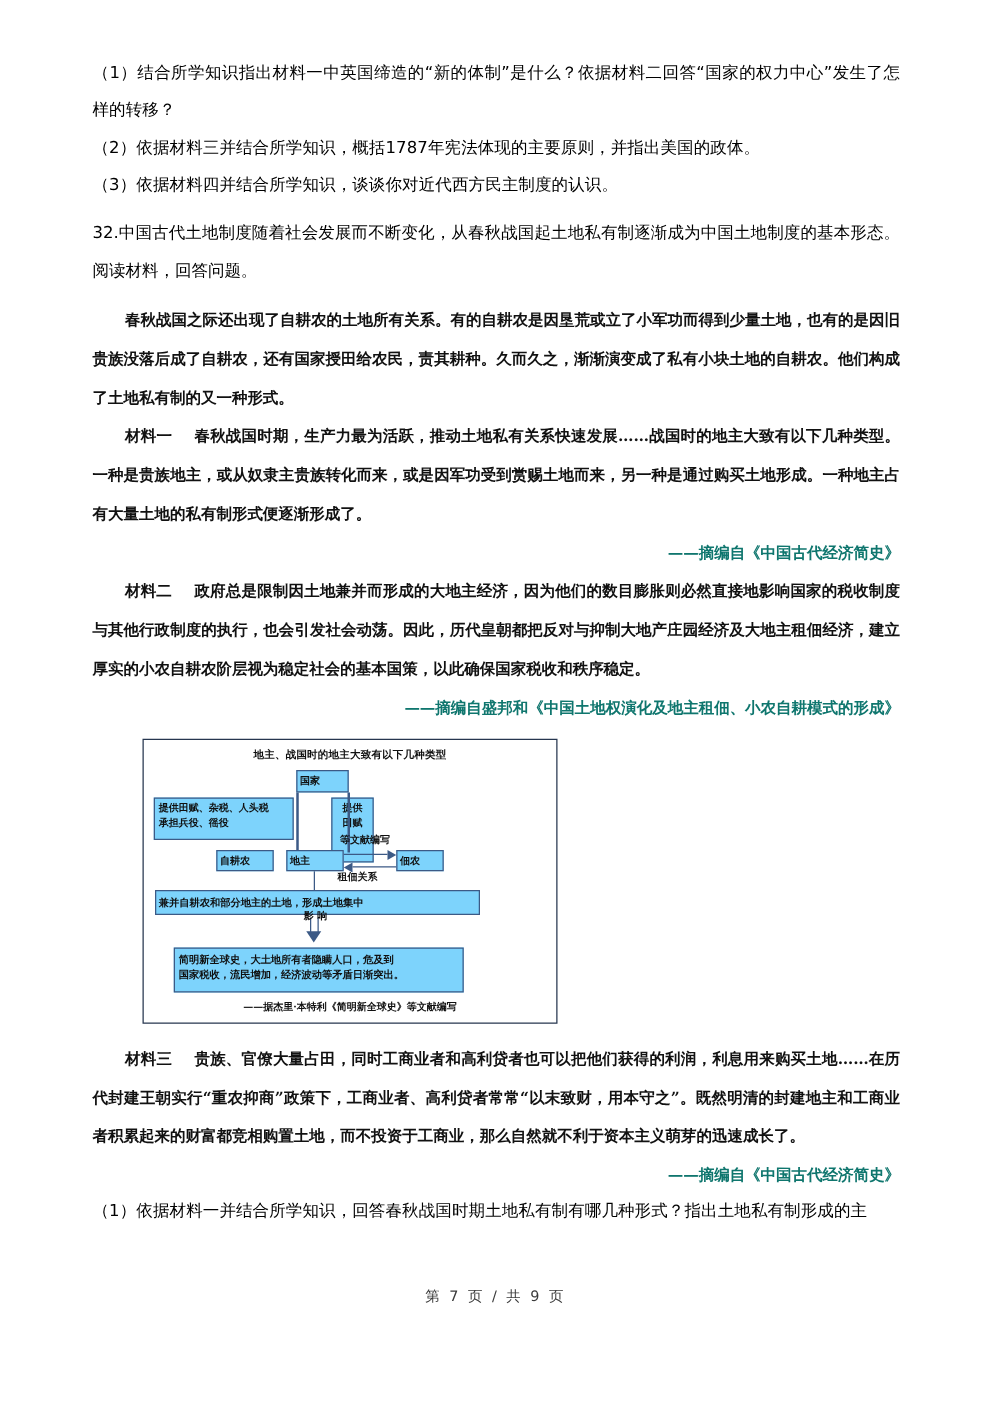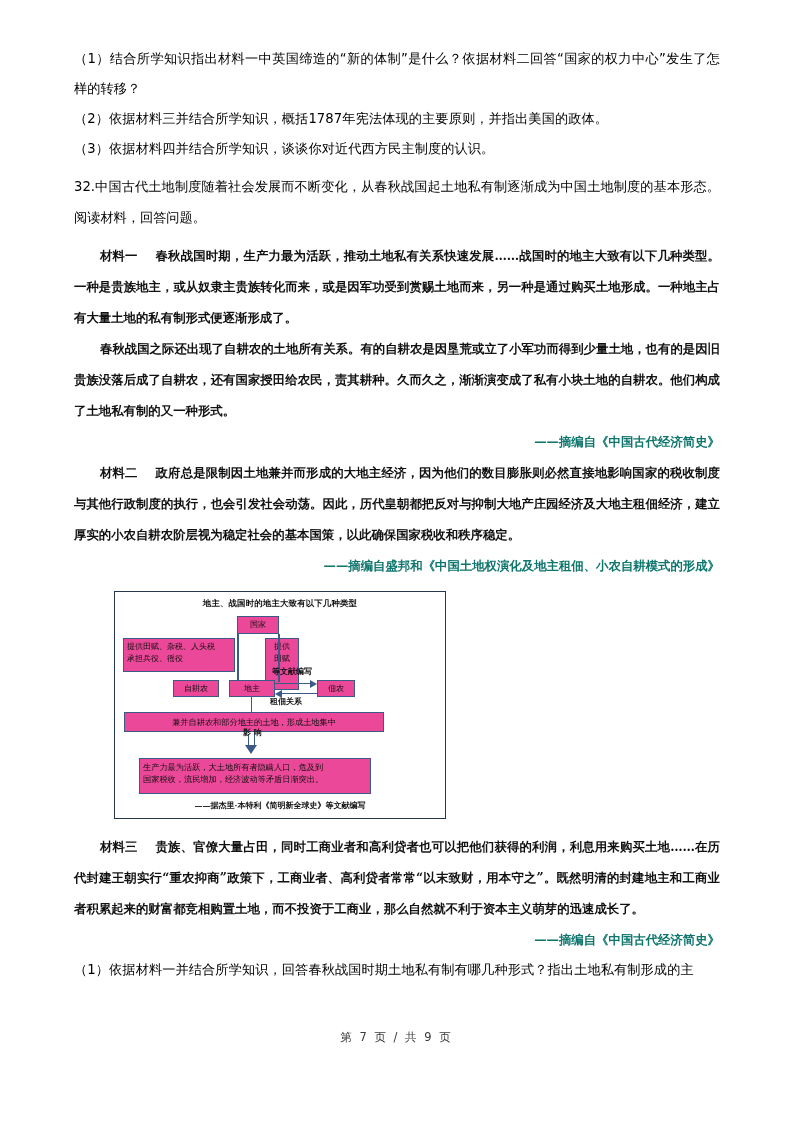--- a/index.html
+++ b/index.html
@@ -95,27 +95,27 @@
     top: 6px;
     text-align: center;
     font-size: 8.4px;
     font-weight: 700;
     color: #101010;
     letter-spacing: 0.2px;
   }
   .dbox {
     position: absolute;
     border: 1.1px solid #3c5a86;
-    background: #ec4899;
+    background: #7dd3fc;
     font-size: 8px;
-    font-weight: 400;
+    font-weight: 700;
     color: #101010;
     display: flex;
     align-items: center;
-    justify-content: center;
+    justify-content: flex-start;
     text-align: center;
     line-height: 12px;
     padding: 1px 2px;
   }
   .dbox.multiline { display: block; padding: 2px 3px; }
   .dbox.multiline span { display: block; }
 
   .dline {
     position: absolute;
     background: #3c5a86;
@@ -205,24 +205,24 @@
     <div class="q-line">（3）依据材料四并结合所学知识，谈谈你对近代西方民主制度的认识。</div>
 
     <div class="gap-sm"></div>
 
     <div class="stem">
       <span>32.</span><span>中国古代土地制度随着社会发展而不断变化，从春秋战国起土地私有制逐渐成为中国土地制度的基本形态。阅读材料，回答问题。</span>
     </div>
 
     <div class="gap-sm"></div>
 
+    <div class="material cont">春秋战国之际还出现了自耕农的土地所有关系。有的自耕农是因垦荒或立了小军功而得到少量土地，也有的是因旧贵族没落后成了自耕农，还有国家授田给农民，责其耕种。久而久之，渐渐演变成了私有小块土地的自耕农。他们构成了土地私有制的又一种形式。</div>
     <div class="material">
       <span>材料一</span>&nbsp;&nbsp;&nbsp;&nbsp;<span>春秋战国时期，生产力最为活跃，推动土地私有关系快速发展……战国时的地主大致有以下几种类型。一种是贵族地主，或从奴隶主贵族转化而来，或是因军功受到赏赐土地而来，另一种是通过购买土地形成。一种地主占有大量土地的私有制形式便逐渐形成了。</span>
     </div>
-    <div class="material cont">春秋战国之际还出现了自耕农的土地所有关系。有的自耕农是因垦荒或立了小军功而得到少量土地，也有的是因旧贵族没落后成了自耕农，还有国家授田给农民，责其耕种。久而久之，渐渐演变成了私有小块土地的自耕农。他们构成了土地私有制的又一种形式。</div>
     <div class="source">——摘编自《中国古代经济简史》</div>
 
     <div class="material">
       <span>材料二</span>&nbsp;&nbsp;&nbsp;&nbsp;<span>政府总是限制因土地兼并而形成的大地主经济，因为他们的数目膨胀则必然直接地影响国家的税收制度与其他行政制度的执行，也会引发社会动荡。因此，历代皇朝都把反对与抑制大地产庄园经济及大地主租佃经济，建立厚实的小农自耕农阶层视为稳定社会的基本国策，以此确保国家税收和秩序稳定。</span>
     </div>
     <div class="source">——摘编自盛邦和《中国土地权演化及地主租佃、小农自耕模式的形成》</div>
 
     <div class="diagram-wrap">
       <div class="diagram">
 
@@ -270,21 +270,21 @@
           <span>兼并自耕农和部分地主的土地，形成土地集中</span>
         </div>
 
         <div class="bigarrow" style="left:130px; top:142px; height:21px;">
           <div class="shaft"></div>
           <div class="head"></div>
         </div>
         <div class="dlabel" style="left:104px; top:135px;margin-left:24px;">影 响</div>
 
         <div class="dbox multiline" style="left:24px; top:166px; width:232px; height:36px; text-align:left; font-size:8.2px;">
-          <span>生产力最为活跃，大土地所有者隐瞒人口，危及到</span>
+          <span>简明新全球史，大土地所有者隐瞒人口，危及到</span>
           <span>国家税收，流民增加，经济波动等矛盾日渐突出。</span>
         </div>
 
         <div class="dg-credit">——据杰里·本特利《简明新全球史》等文献编写</div>
       </div>
     </div>
 
     <div class="gap-md"></div>
 
     <div class="material">

